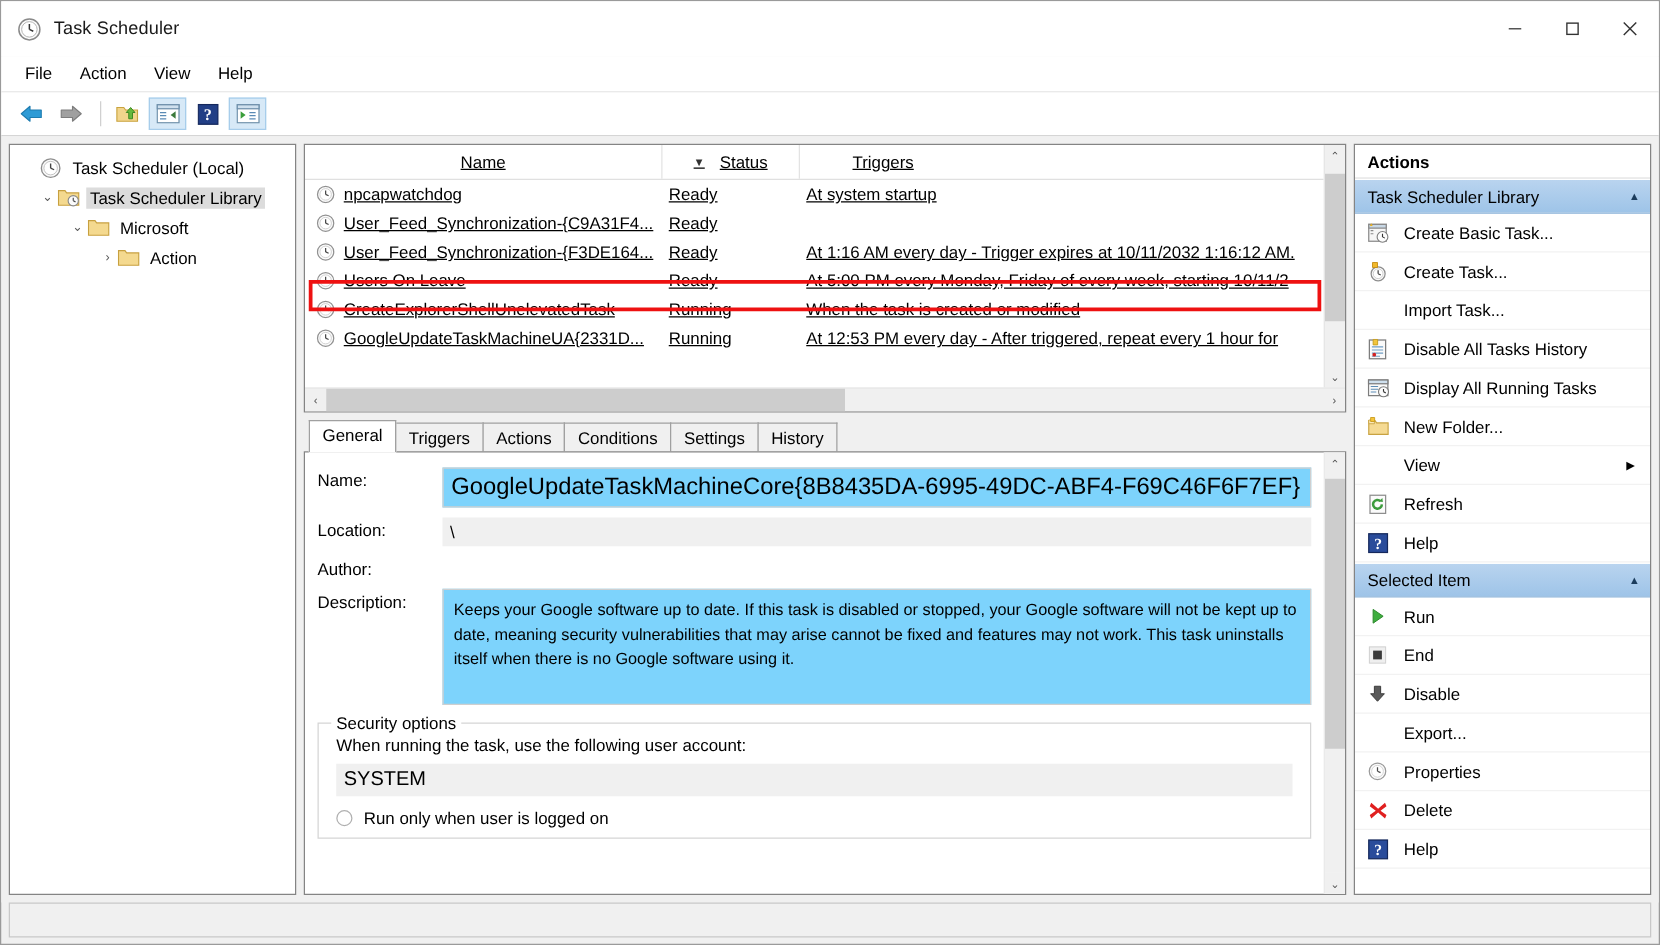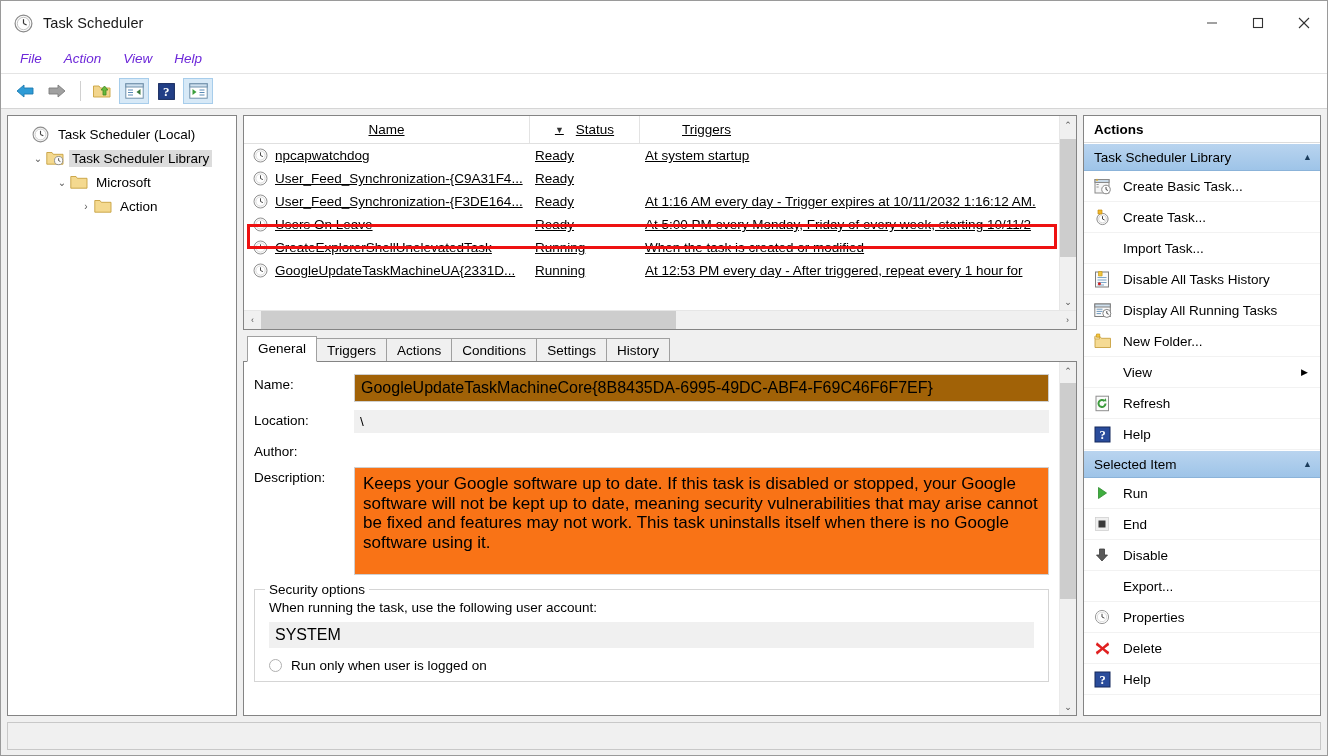--- a/index.html
+++ b/index.html
@@ -69,23 +69,22 @@
     min-height: 28px;
     background: #ffffff;
     display: flex;
     align-items: center;
     padding-left: 8px;
     border-bottom: 1px solid #e4e4e4;
   }
   .menu-item {
     padding: 3px 11px;
     font-size: 13.5px;
-    color: #6d28d9;
+    color: #000000;
     line-height: 18px;
-    font-style: italic;
   }
 
   
   .toolbar {
     height: 34px;
     min-height: 34px;
     background: #ffffff;
     display: flex;
     align-items: center;
     padding-left: 9px;
@@ -285,44 +284,44 @@
     overflow: hidden;
   }
   .field-row { display: flex; margin-bottom: 8px; align-items: flex-start; }
   .field-label {
     width: 100px; min-width: 100px;
     font-size: 13.5px;
     padding-top: 3px;
   }
   .field-ro {
     flex: 1;
-    background: #a16207;
+    background: #7dd3fc;
     border: 1px solid #cfcfcf;
     box-sizing: border-box;
     padding: 4px 6px;
-    font-size: 16px;
+    font-size: 19px;
     min-height: 14px;
   }
   .field-plain {
     flex: 1;
     background: #f0f0f0;
     box-sizing: border-box;
     padding: 4px 6px;
     font-size: 13.5px;
     min-height: 14px;
   }
   .field-blank { flex: 1; min-height: 18px; }
   .desc-box {
     flex: 1;
-    background: #f97316;
+    background: #7dd3fc;
     border: 1px solid #cfcfcf;
     box-sizing: border-box;
-    height: 108px;
+    height: 93px;
     padding: 6px 8px;
-    font-size: 17px;
+    font-size: 13px;
     line-height: 19.5px;
   }
   .group {
     margin-top: 14px;
     border: 1px solid #d5d5d5;
     box-sizing: border-box;
     padding: 10px 14px 8px 14px;
     position: relative;
   }
   .group-title {

